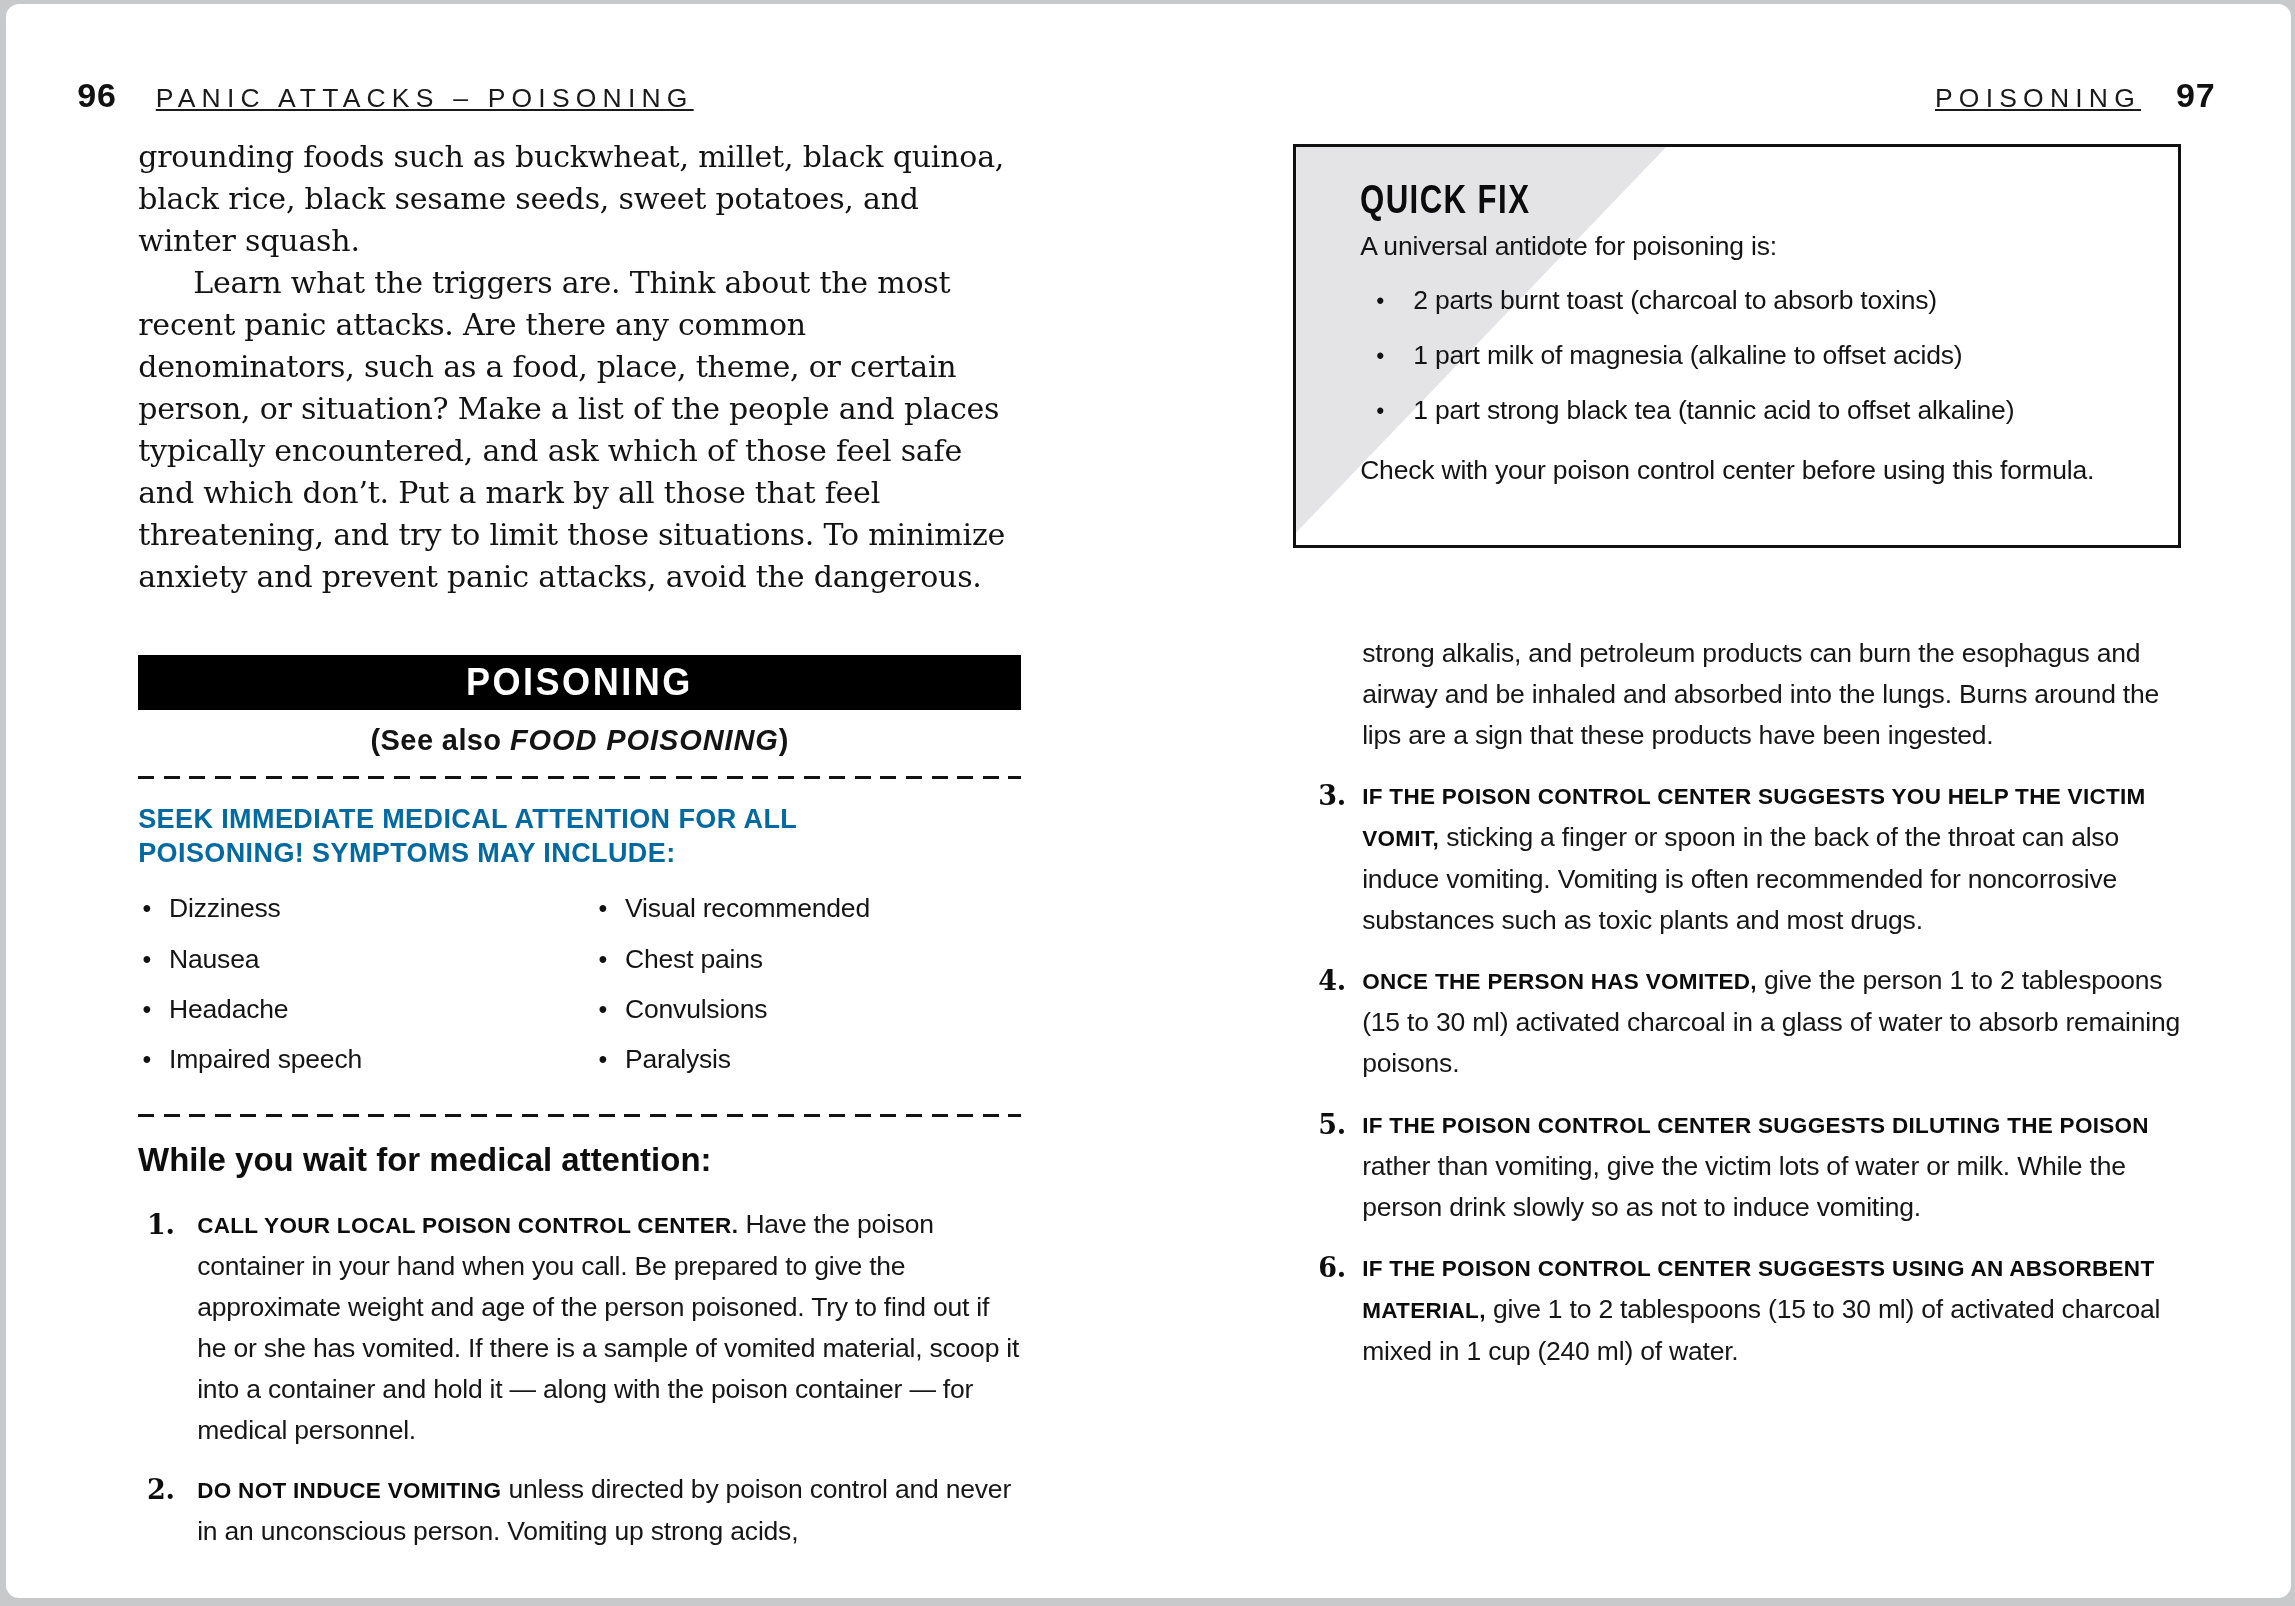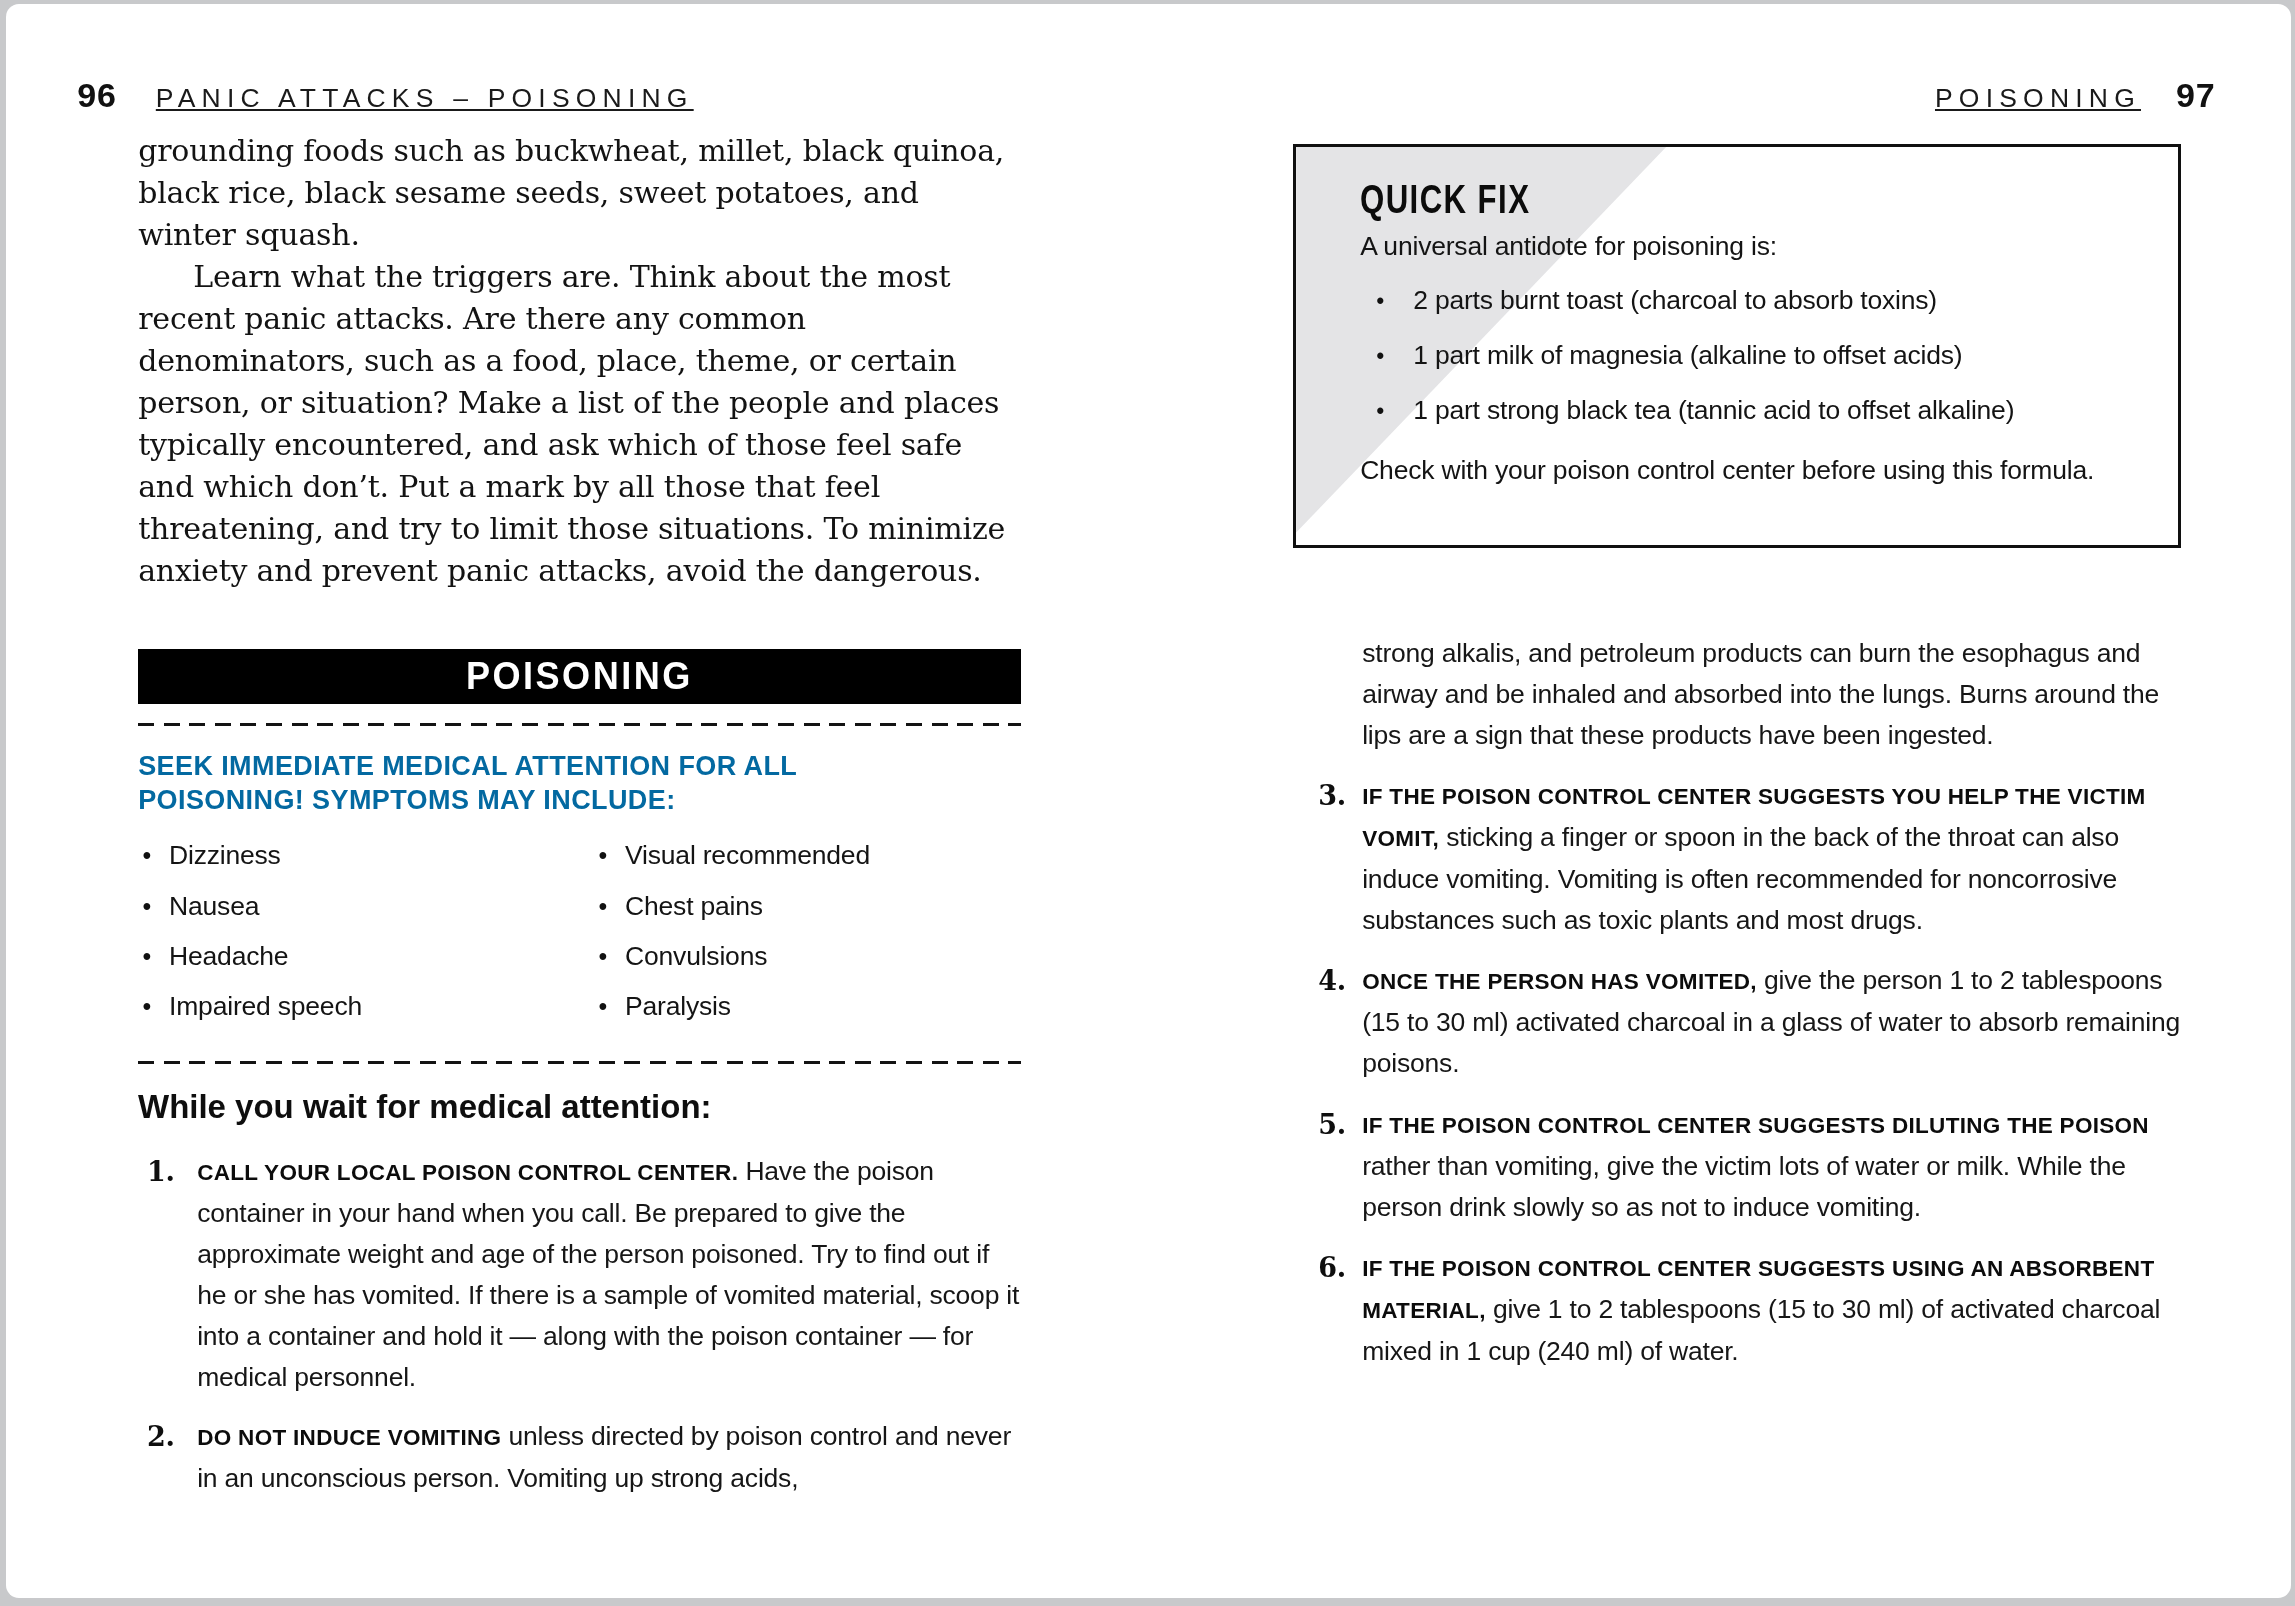--- a/index.html
+++ b/index.html
@@ -35,21 +35,21 @@
     font-size: 34px; font-weight: 700; letter-spacing: 0.9px; color: #111;
   }
   .rh-title {
     font-size: 26.5px; font-weight: 400; letter-spacing: 6.2px; color: #1a1a1a;
     white-space: nowrap;
     text-decoration: underline;
   }
 
   
   .col-left {
-    position: absolute; left: 132px; top: 126px; width: 883px;
+    position: absolute; left: 132px; top: 132px; width: 883px;
   }
   .col-right {
     position: absolute; left: 1287px; top: 140px; width: 888px;
   }
 
   
   .serif {
     font-family: "DejaVu Serif", "Liberation Serif", serif;
     font-size: 30px; line-height: 42px; letter-spacing: -0.2px;
     color: #131313; margin: 0;
@@ -175,20 +175,21 @@
 
     <div class="col-left">
 
       <p class="serif p1">grounding foods such as buckwheat, millet, black quinoa, black rice, black sesame seeds, sweet potatoes, and winter squash.</p>
       <p class="serif p2">Learn what the triggers are. Think about the most recent panic attacks. Are there any common denominators, such as a food, place, theme, or certain person, or situation? Make a list of the people and places typically encountered, and ask which of those feel safe and which don’t. Put a mark by all those that feel threatening, and try to limit those situations. To minimize anxiety and prevent panic attacks, avoid the dangerous.</p>
 
       <div class="banner">
         <span class="banner-text">POISONING</span>
       </div>
 
+      <p class="see-also"><span>(See also </span><em>FOOD POISONING</em><span>)</span></p>
 
       <div class="dashed-rule"></div>
 
       <h3 class="warn-heading">SEEK IMMEDIATE MEDICAL ATTENTION FOR ALL POISONING! SYMPTOMS MAY INCLUDE:</h3>
 
       <div class="symptom-cols">
         <ul class="bullets col-a">
           <li>
               <span class="b-dot">•</span>
               <span>Dizziness</span>

